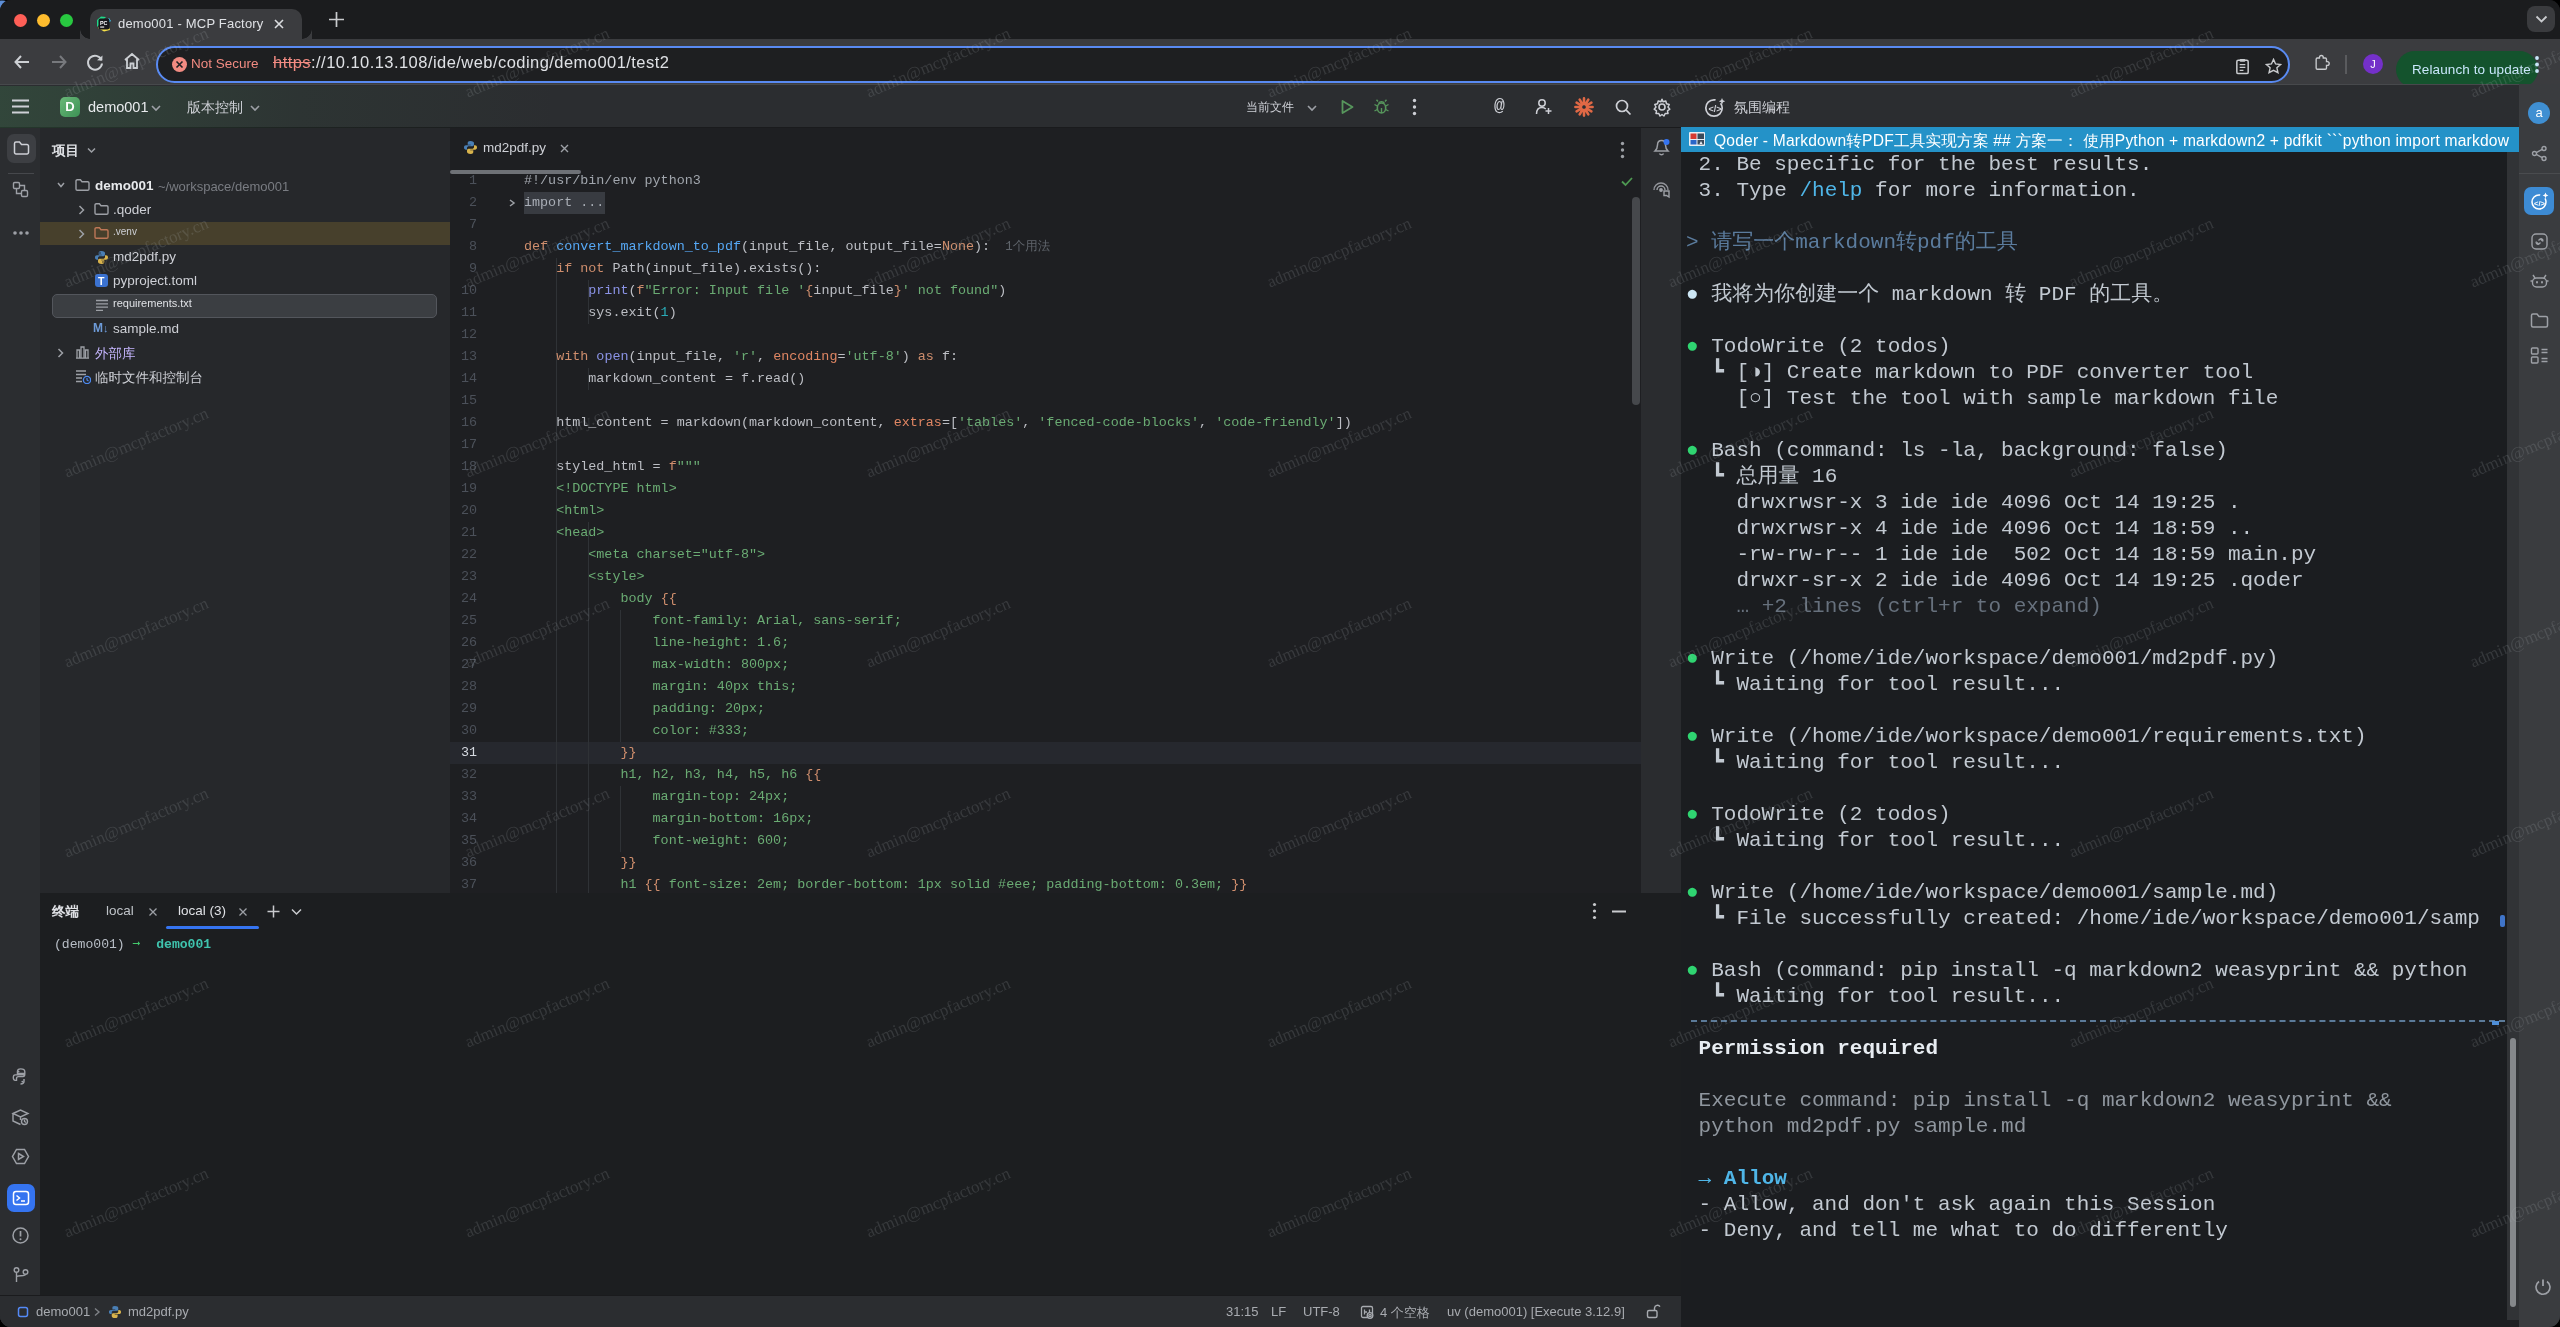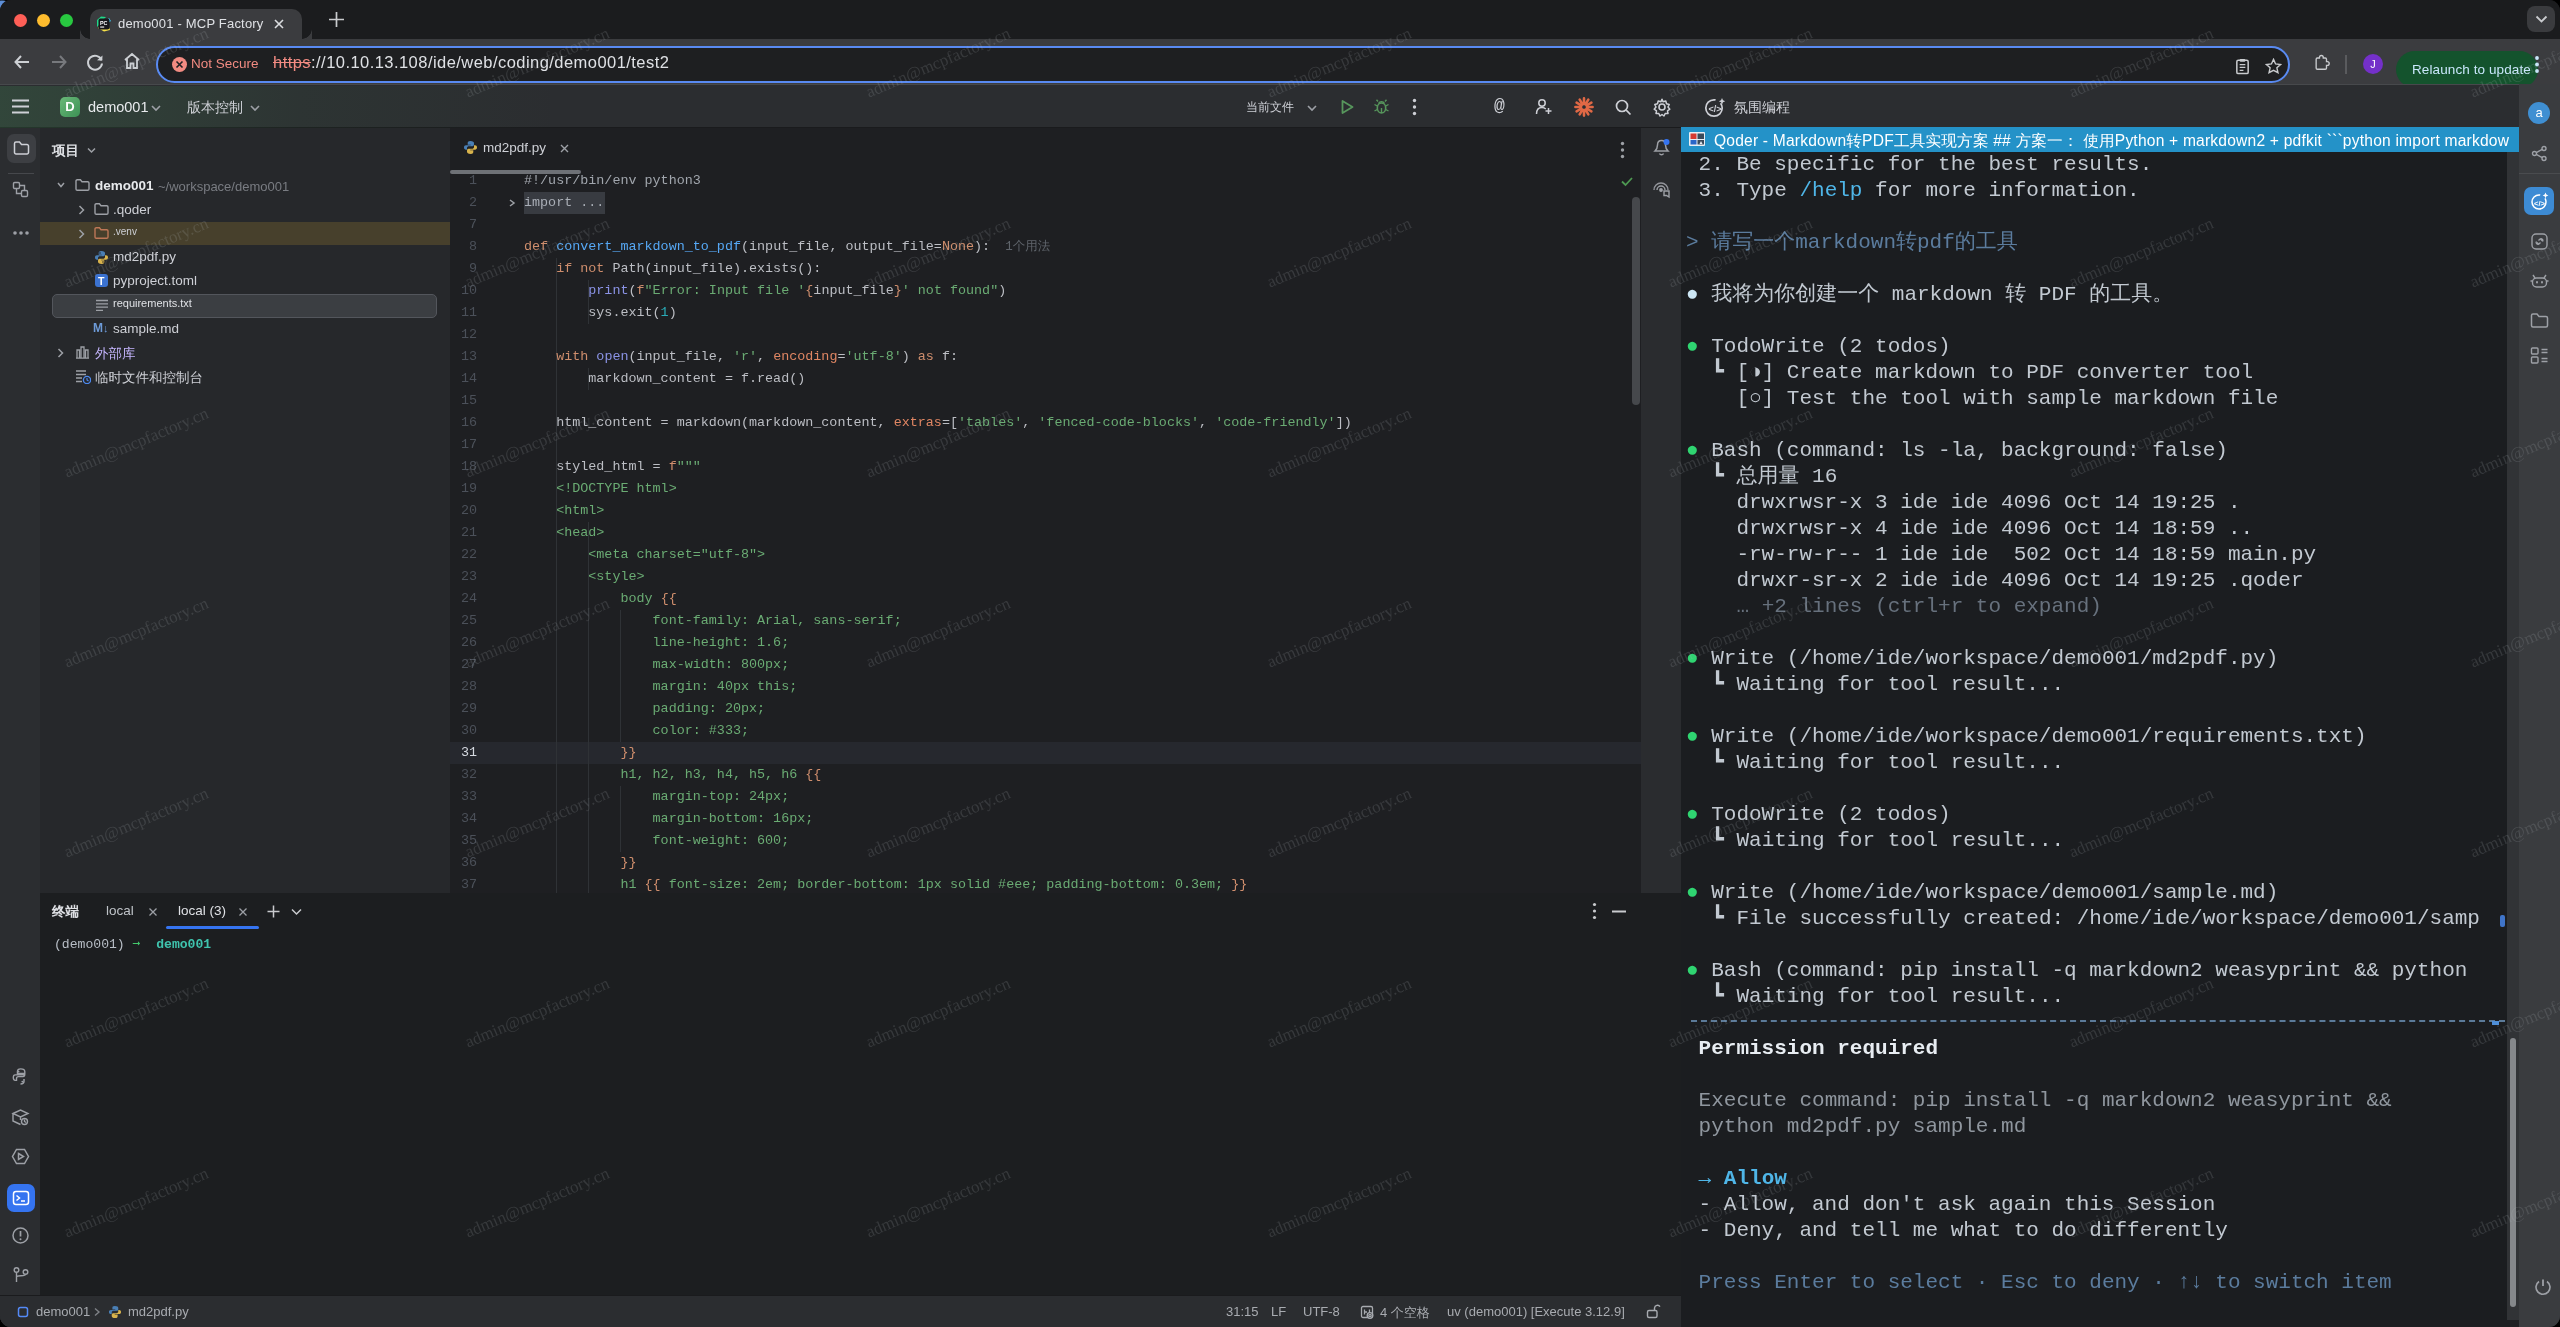--- a/index.html
+++ b/index.html
@@ -473,21 +473,21 @@
 
  <span class="wh" style="font-weight:bold">Permission required</span>
 
  <span class="dimg">Execute command: pip install -q markdown2 weasyprint &amp;&amp;</span>
  <span class="dimg">python md2pdf.py sample.md</span>
 
  <span class="cy">→ <span style="font-weight:bold">Allow</span></span>
  - Allow, and don't ask again this Session
  - Deny, and tell me what to do differently
 
- <span class="bl">Press Enter to select · Esc to deny · ↑↓ to switch item</span></pre>
+ </pre>
     </div>
     <div id="chatgutter">
         <div class="abs" style="left:2.5px;top:910px;width:6px;height:269px;background:#85888b;border-radius:3px"></div>
       </div>
     <div class="abs" style="left:2492px;top:937px;width:7px;height:4px;background:#4f8fd8;z-index:5"></div>
     <div class="abs" style="left:2500px;top:831px;width:5px;height:12px;background:#3f74c9;border-radius:2px;z-index:5"></div>
     <div id="rsidebar">
       <div class="abs" style="left:9px;top:18px;width:22px;height:22px;border-radius:50%;background:#3f8fd2;color:#fff;font-size:13px;text-align:center;line-height:22px">a</div>
       <svg class="abs" style="left:12px;top:61px" width="17" height="17" viewBox="0 0 17 17">
           <g stroke="#9da0a6" stroke-width="1.4" fill="none">

